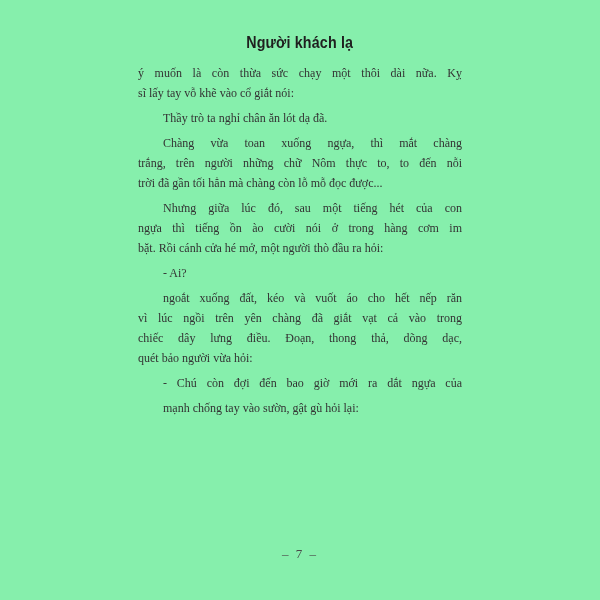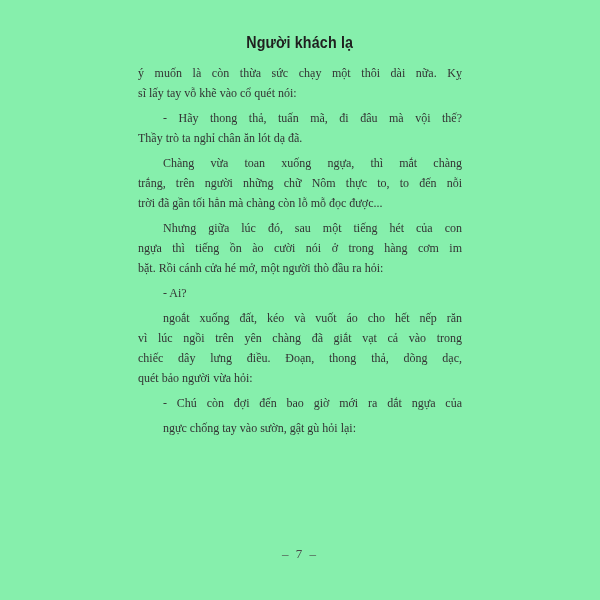--- a/index.html
+++ b/index.html
@@ -78,24 +78,23 @@
 
 <div class="page">
 
   <div class="running-header">
     <span class="header-inner">Người khách lạ</span>
   </div>
 
   <div class="body-text">
       <div class="para">
         <div class="line">ý muốn là còn thừa sức chạy một thôi dài nữa. Kỵ</div>
-        <div class="line last">sĩ lấy tay vỗ khẽ vào cổ quét nói:</div>
+        <div class="line last">sĩ lấy tay vỗ khẽ vào cổ giắt nói:</div>
       </div>
       <div class="para indent">
-        <div class="line">- Hãy thong thả, tuấn mã, đi đâu mà vội thế?</div>
         <div class="line last">Thầy trò ta nghỉ chân ăn lót dạ đã.</div>
       </div>
       <div class="para indent">
         <div class="line">Chàng vừa toan xuống ngựa, thì mắt chàng</div>
         <div class="line">trắng, trên người những chữ Nôm thực to, to đến nỗi</div>
         <div class="line last">trời đã gần tối hẳn mà chàng còn lỗ mỗ đọc được...</div>
       </div>
       <div class="para indent">
         <div class="line">Nhưng giữa lúc đó, sau một tiếng hét của con</div>
         <div class="line">ngựa thì tiếng ồn ào cười nói ở trong hàng cơm im</div>
@@ -107,19 +106,19 @@
       <div class="para indent">
         <div class="line">ngoắt xuống đất, kéo và vuốt áo cho hết nếp răn</div>
         <div class="line">vì lúc ngồi trên yên chàng đã giắt vạt cả vào trong</div>
         <div class="line">chiếc dây lưng điều. Đoạn, thong thả, dõng dạc,</div>
         <div class="line last">quét bảo người vừa hỏi:</div>
       </div>
       <div class="para indent">
         <div class="line">- Chú còn đợi đến bao giờ mới ra dắt ngựa của</div>
       </div>
       <div class="para indent">
-        <div class="line last">ngực chống tay vào sườn, gật gù hỏi lại:</div>
+        <div class="line last">mạnh chống tay vào sườn, gật gù hỏi lại:</div>
       </div>
     </div>
 
   <div class="page-number">– 7 –</div>
 
 </div>
 
 </body></html>

